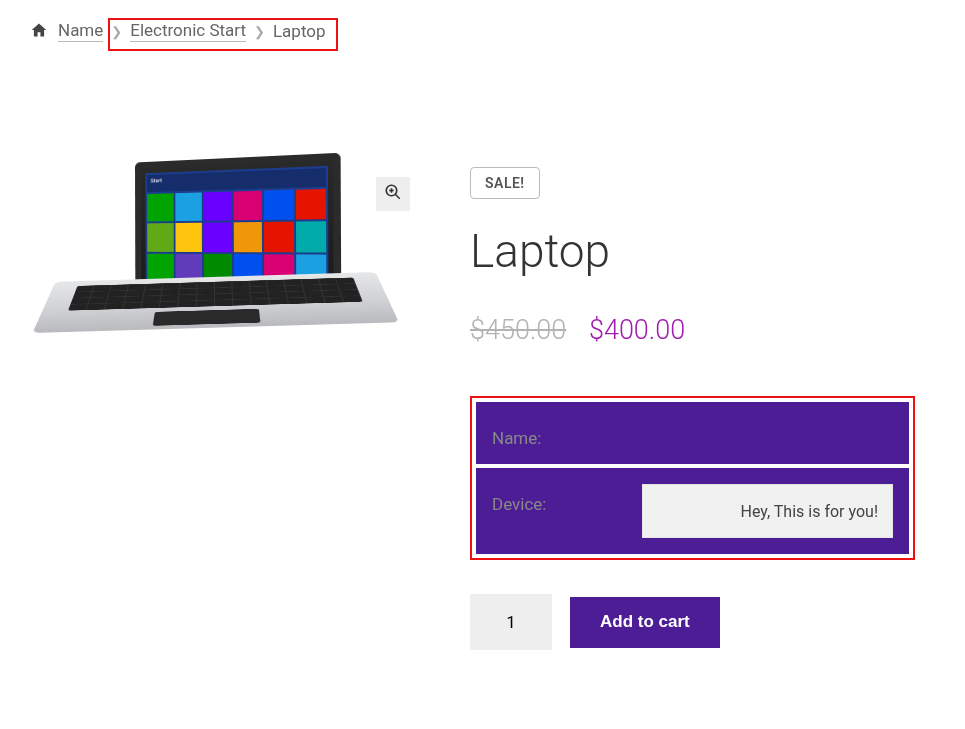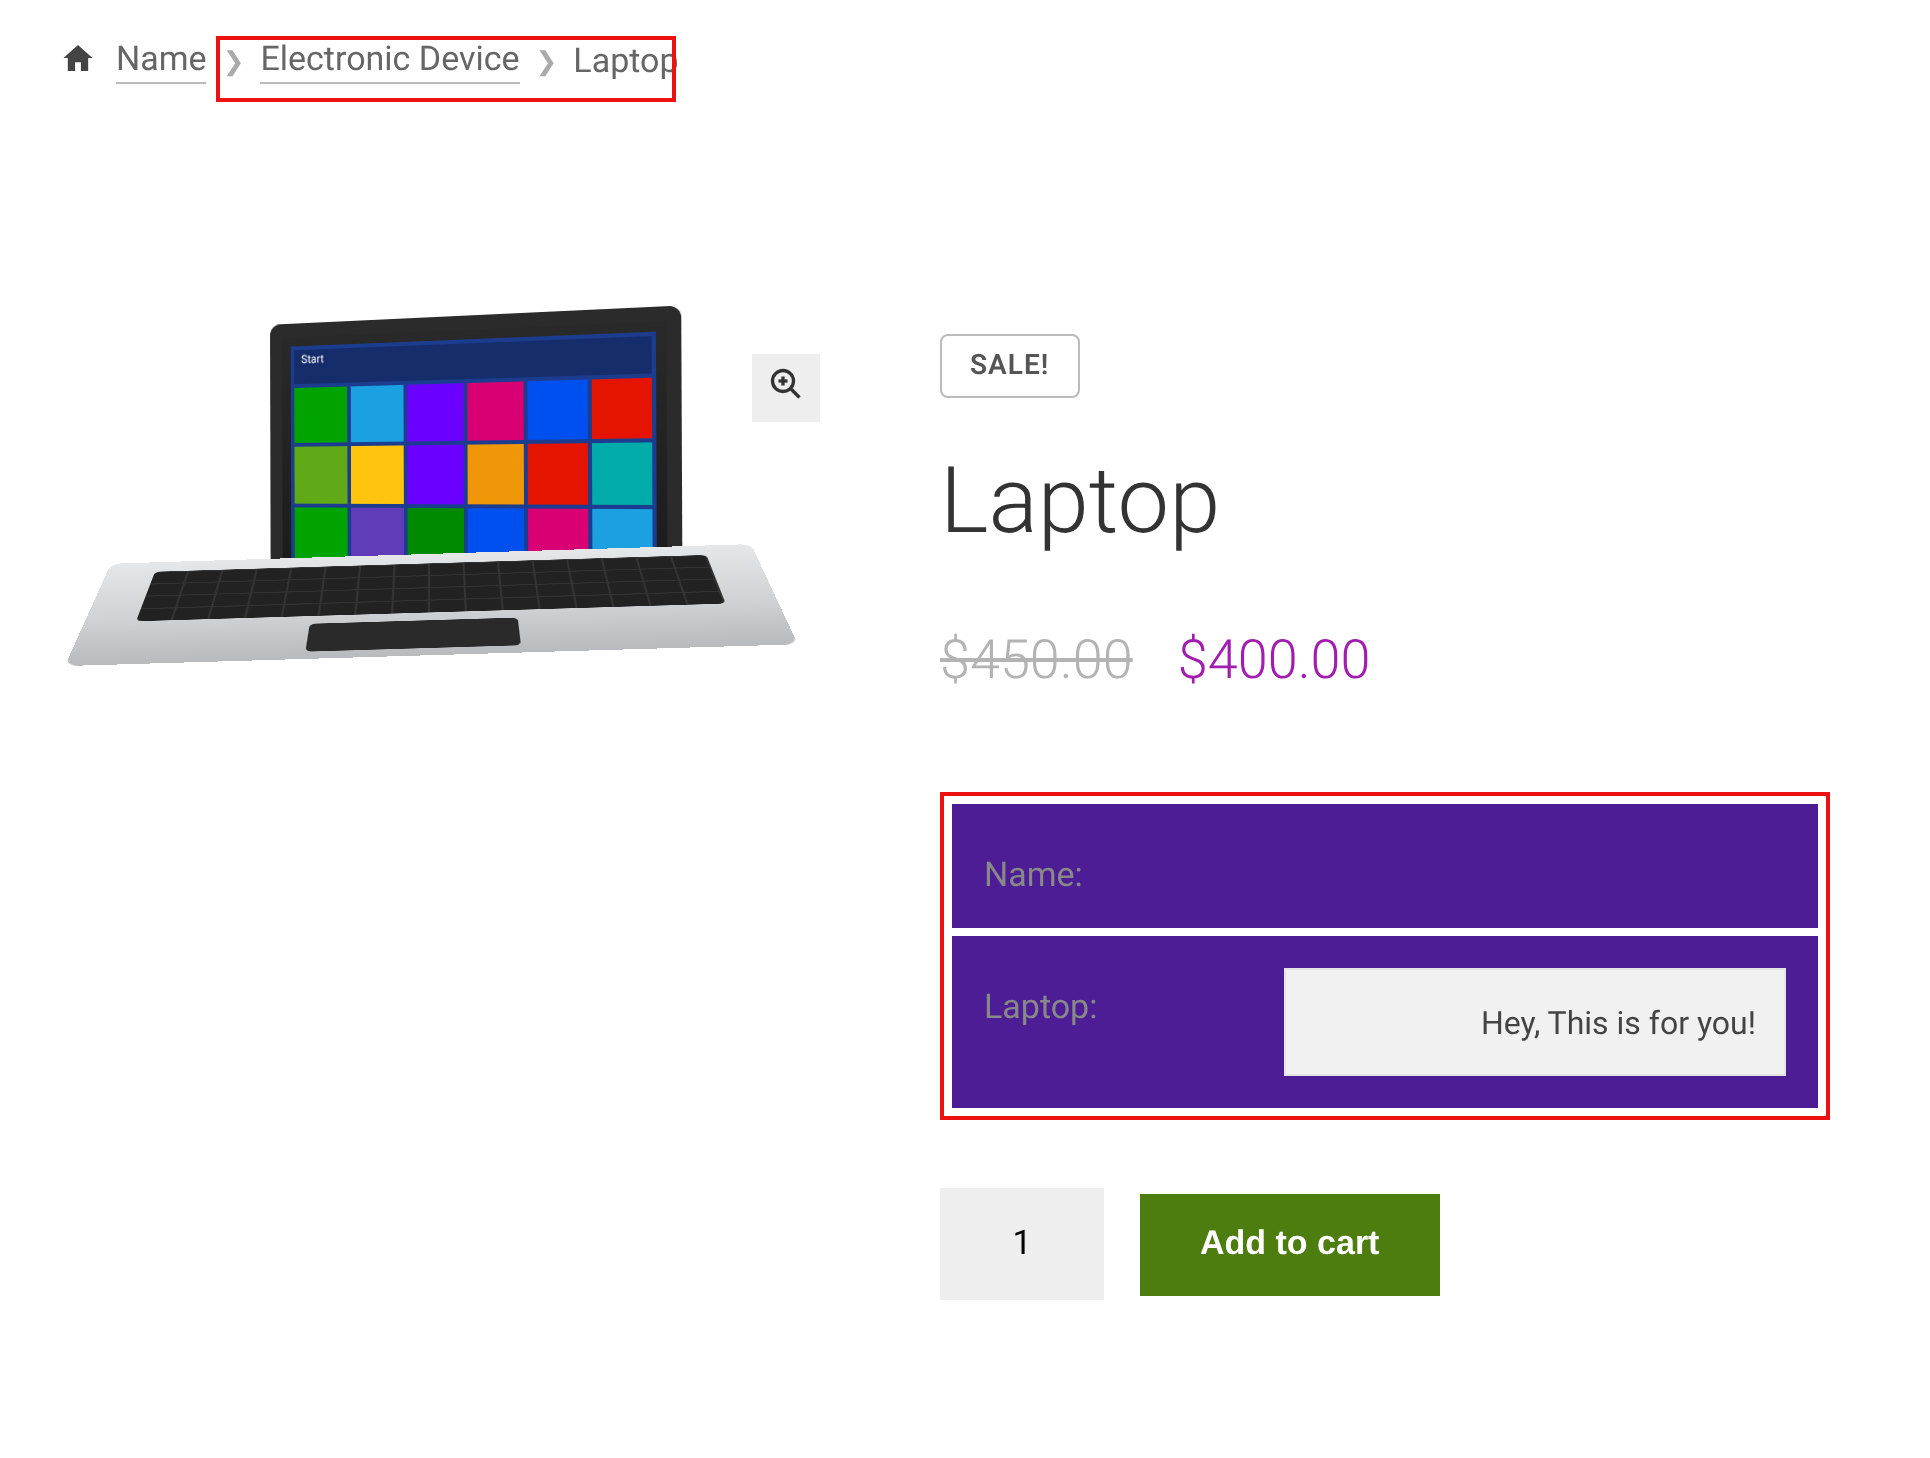--- a/index.html
+++ b/index.html
@@ -215,40 +215,40 @@
       height: 56px;
       border: none;
       background: #eee;
       text-align: center;
       font-size: 17px;
       font-family: inherit;
     }
     .add-btn {
       height: 51px;
       padding: 0 30px;
-      background: #4d7c0f;
+      background: #4c1d95;
       color: #fff;
       border: none;
       font-size: 17px;
       font-weight: 600;
       cursor: pointer;
     }
   </style>
 </head>
 <body>
 
 <nav class="breadcrumb">
   <span class="home-icon">
     <svg width="18" height="16" viewBox="0 0 24 22" fill="#444">
         <path d="M12 2 L2 11 H5 V20 H10 V14 H14 V20 H19 V11 H22 Z"></path>
       </svg>
   </span>
   <a href="#">Name</a>
   <span class="sep">❯</span>
-  <a href="#">Electronic Device</a>
+  <a href="#">Electronic Start</a>
   <span class="sep">❯</span>
   <span class="current">Laptop</span>
   <div class="highlight-box-1"></div>
 </nav>
 
 <div class="product-wrap">
 
   <div class="product-image-col">
     <div class="zoom-btn">
       <span>
@@ -297,21 +297,21 @@
     <div class="price-row">
       <span class="price-old">$450.00</span>
       <span class="price-new">$400.00</span>
     </div>
 
     <div class="fields-box">
       <div class="field-row">
         <div class="field-label">Name:</div>
       </div>
       <div class="field-row">
-        <div class="field-label">Laptop:</div>
+        <div class="field-label">Device:</div>
         <input type="text" class="field-input msg-field" value="Hey, This is for you!" style="">
       </div>
     </div>
 
     <div class="cart-row">
       <input type="text" class="qty-input" value="1" style="">
       <button class="add-btn">Add to cart</button>
     </div>
   </div>
 

